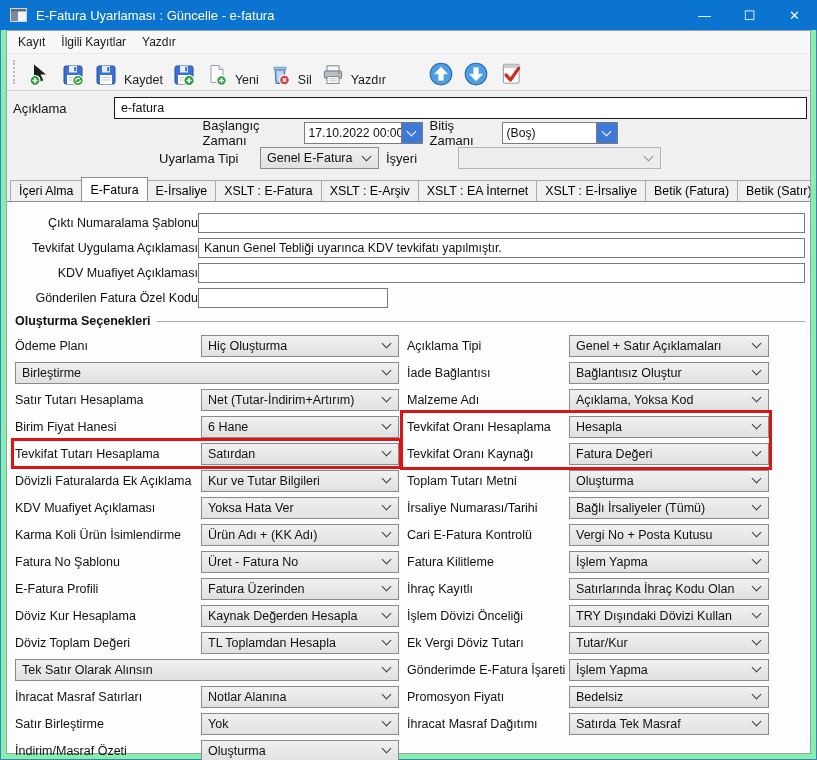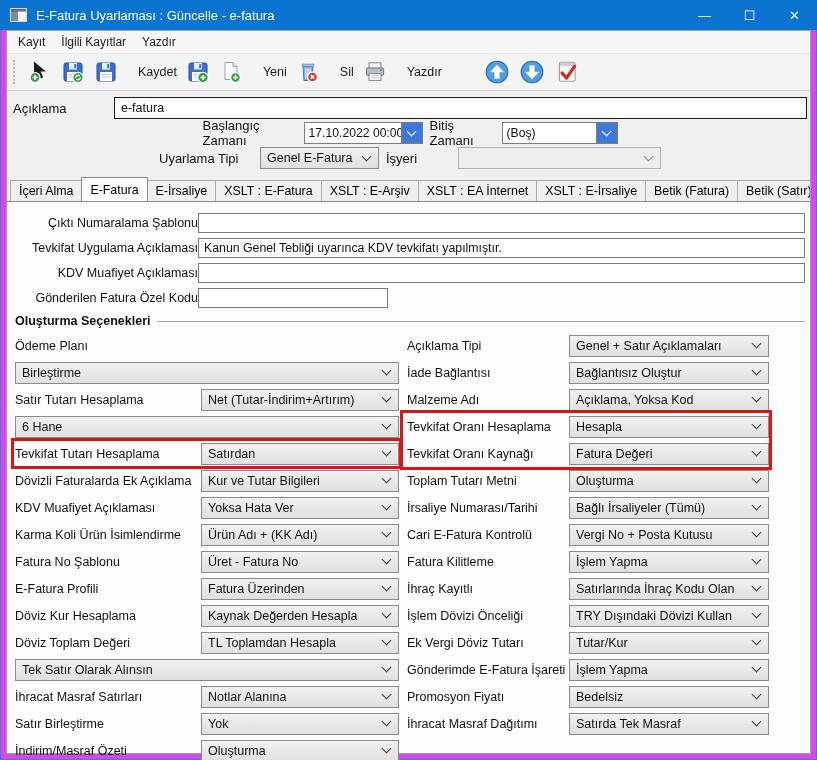--- a/index.html
+++ b/index.html
@@ -6,31 +6,31 @@
   body { width:817px; height:760px; font-family:"Liberation Sans", sans-serif; background:#fff; overflow:hidden; }
   .window { width:817px; height:760px; display:flex; flex-direction:column; }
 
   
   .titlebar { height:30px; background:#0b74d1; display:flex; align-items:center; flex:none; }
   .title-icon { margin:0 9px 0 10px; display:flex; }
   .title-text { flex:1; color:#fff; font-size:13px; white-space:nowrap; overflow:hidden; }
   .win-btn { width:45px; height:30px; display:flex; align-items:center; justify-content:center; color:#fff; font-size:13px; cursor:default; }
 
   
-  .frame { flex:1; background:#d946ef; border:1px solid #3f7fc1; border-top:none; padding:0 5px 5px; display:flex; min-height:0; }
+  .frame { flex:1; background:#86efac; border:1px solid #3f7fc1; border-top:none; padding:0 5px 5px; display:flex; min-height:0; }
   .content { flex:1; background:#f0f0f0; border:1px solid #9aa3ab; display:flex; flex-direction:column; min-width:0; }
 
   
   .menubar { height:23px; background:#f7f7f7; display:flex; align-items:center; font-size:12px; color:#1a1a1a; padding-left:3px; border-bottom:1px solid #ebebeb; flex:none; }
   .menu-item { padding:3px 8px; }
 
   
   .toolbar { height:37px; background:#f4f4f4; border-bottom:1px solid #d4d4d4; display:flex; align-items:center; padding-left:3px; flex:none; }
   .grip { width:4px; height:24px; border-left:2px dotted #bdbdbd; margin:0 8px 0 3px; }
-  .tb-btn { height:30px; display:flex; align-items:center; gap:20px; padding:0 3px; margin-right:3px; font-size:12.5px; color:#1a1a1a; }
+  .tb-btn { height:30px; display:flex; align-items:flex-end; gap:6px; padding:0 3px; margin-right:3px; font-size:12.5px; color:#1a1a1a; }
   .gap-lg { width:33px; }
 
   
   .form-header { background:#f0f0f0; padding:7px 3px 4px 6px; font-size:13px; color:#111; flex:none; }
   .fh-row { display:flex; align-items:center; height:20px; margin-bottom:5px;justify-content:center; }
   .fh-label { width:101px; flex:none; }
   .fh-label2 { width:72px; flex:none; margin-left:7px; }
   .input-text { flex:1; height:22px; background:#fff; border:1px solid #1a1a1a; padding:0 6px; font-size:12.5px; display:flex; align-items:center; }
   .datefield { width:119px; height:22px; background:#fff; border:1px solid #7c7c7c; display:flex; flex:none; }
   .datefield.w2 { width:116px; }
@@ -303,35 +303,40 @@
 
         <div class="group-hdr">
           <span>Oluşturma Seçenekleri</span>
         </div>
 
         <div class="columns">
           <div class="col col-left">
 
           <div class="row">
                 <span class="lbl">Ödeme Planı</span>
+                <div class="combo">
+                  <span class="val">Hiç Oluşturma</span>
+                  <span class="chev"></span>
+                </div>
               </div>
               <div class="row">
                 <div class="combo">
                   <span class="val">Birleştirme</span>
                   <span class="chev"></span>
                 </div>
               </div>
               <div class="row">
                 <span class="lbl">Satır Tutarı Hesaplama</span>
                 <div class="combo">
                   <span class="val">Net (Tutar-İndirim+Artırım)</span>
                   <span class="chev"></span>
                 </div>
               </div>
               <div class="row">
+                <span class="lbl">Birim Fiyat Hanesi</span>
                 <div class="combo">
                   <span class="val">6 Hane</span>
                   <span class="chev"></span>
                 </div>
               </div>
               <div class="row hl-single">
                 <span class="lbl">Tevkifat Tutarı Hesaplama</span>
                 <div class="combo">
                   <span class="val">Satırdan</span>
                   <span class="chev"></span>

